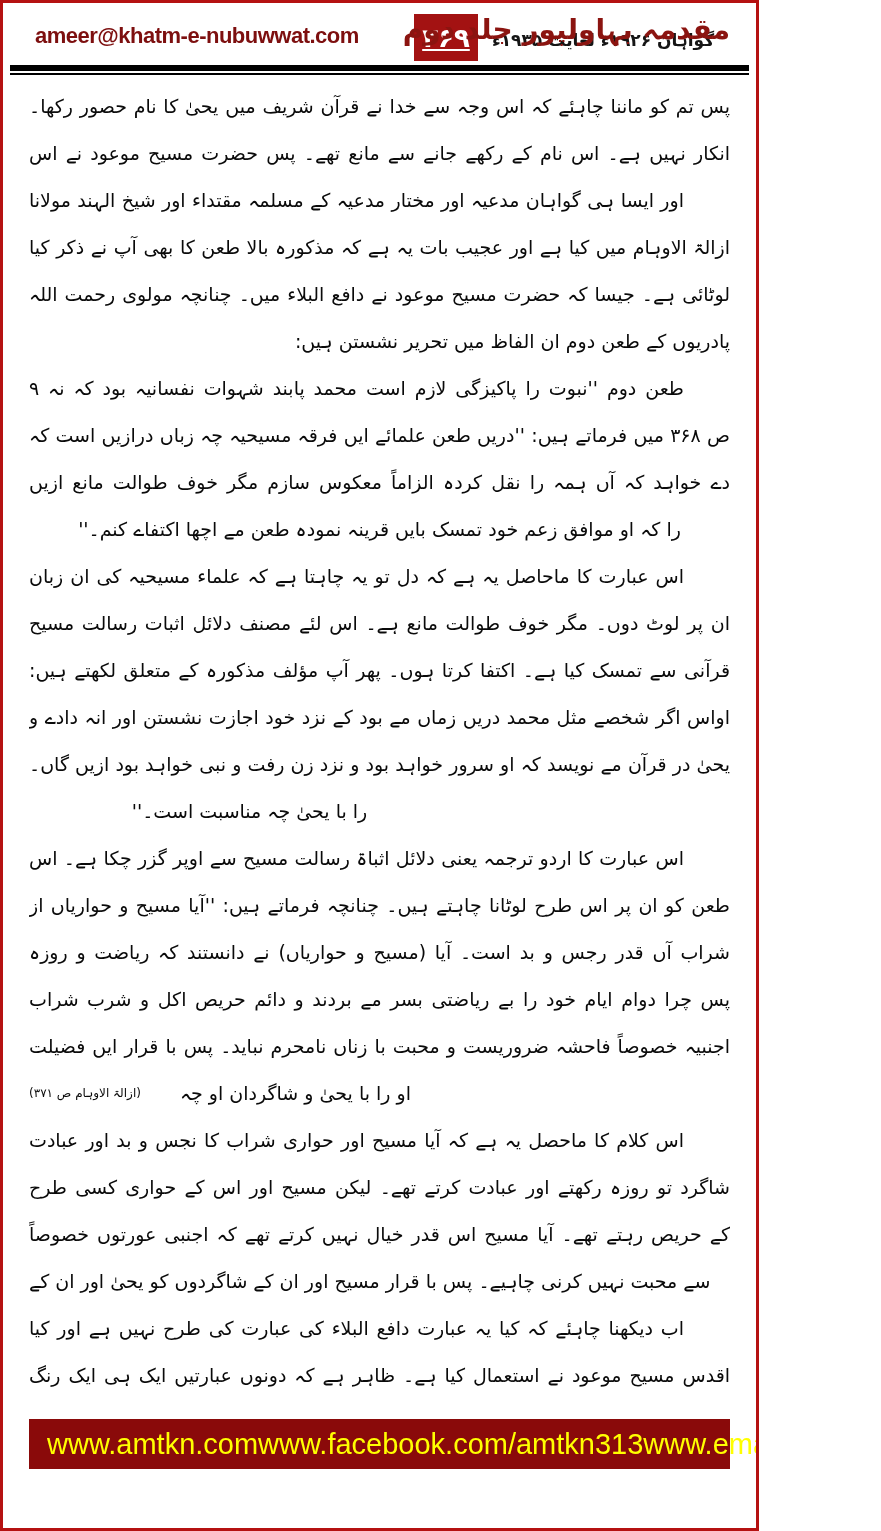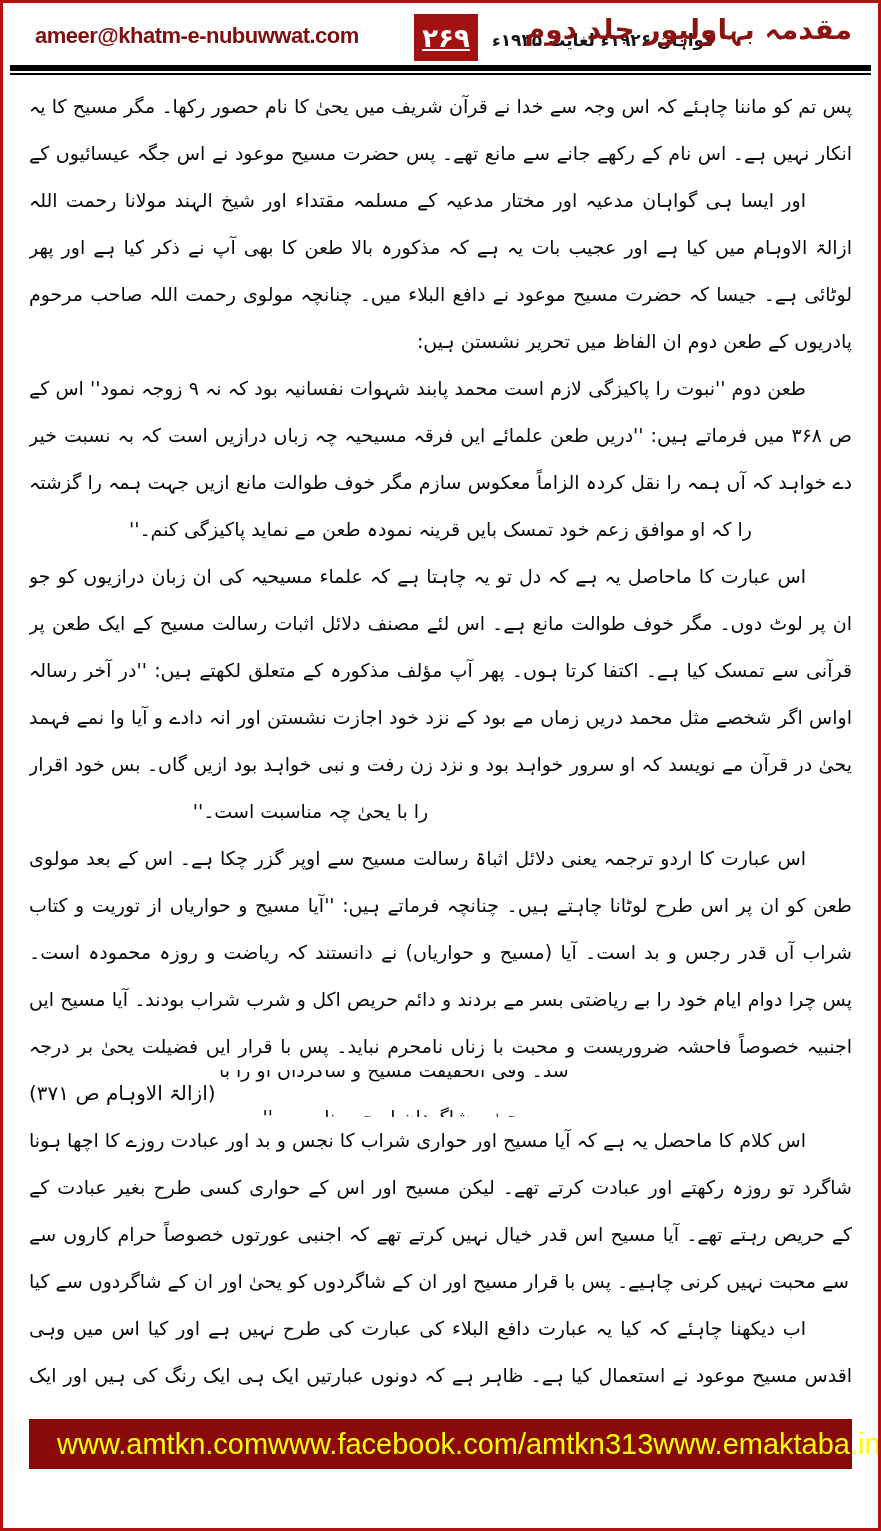--- a/index.html
+++ b/index.html
@@ -1,17 +1,17 @@
 <!DOCTYPE html>
 <html lang="ur"><head>
 <meta charset="utf-8">
 <style>
   html,body{margin:0;padding:0;background:#ffffff;}
   .page{
-    position:relative;width:881px;height:1531px;box-sizing:border-box;
+    position:relative;width:759px;height:1531px;box-sizing:border-box;
     background:#ffffff;border:3px solid #b51111;overflow:hidden;
     font-family:"DejaVu Sans",sans-serif;
   }
   
   .header{position:relative;height:62px;}
   .email{
     position:absolute;left:32px;top:20px;
     font-family:"Liberation Sans",sans-serif;font-weight:700;font-size:22px;
     letter-spacing:-0.5px;color:#7d0f0f;
   }
@@ -39,26 +39,26 @@
     height:47px;line-height:47px;font-size:19px;color:#0a0a0a;
     overflow:hidden;white-space:normal;
   }
   .a-justify{text-align:justify;text-align-last:justify;}
   .a-right{text-align:right;}
   .a-left{text-align:left;}
   .a-center{text-align:center;}
   .shift-left{position:relative;left:-130px;}
   .indent{padding-right:46px;}
   .has-ref{display:flex;direction:ltr;align-items:center;}
-  .line-ref{flex:0 0 auto;direction:rtl;font-size:20px;}
+  .line-ref{flex:0 0 auto;direction:rtl;font-size:12px;}
   .line-main{flex:1 1 auto;direction:rtl;text-align:center;padding-right:280px;}
   
   .footer{
     margin:20px 26px 0;height:50px;background:#8a0a0a;box-sizing:border-box;
-    display:flex;align-items:center;justify-content:space-between;padding:0 28px;
+    display:flex;align-items:center;justify-content:space-between;padding:0 18px;
   }
   .footer span{
     color:#ffff00;font-family:"Liberation Sans",sans-serif;
     font-size:29px;font-weight:400;white-space:nowrap;
   }
 </style>
 </head>
 <body>
 
 <div class="page">
@@ -79,21 +79,21 @@
   <div class="bodytext">
       <div class="line a-justify">پس تم کو ماننا چاہئے کہ اس وجہ سے خدا نے قرآن شریف میں یحیٰ کا نام حصور رکھا۔ مگر مسیح کا یہ نام نہیں رکھا کہ اس قسم کے قصے جن سے تم کو بھی</div>
       <div class="line a-justify">انکار نہیں ہے۔ اس نام کے رکھے جانے سے مانع تھے۔ پس حضرت مسیح موعود نے اس جگہ عیسائیوں کے طرز استدلال کو مدنظر رکھتے ہوئے</div>
       <div class="line a-justify indent">اور ایسا ہی گواہان مدعیہ اور مختار مدعیہ کے مسلمہ مقتداء اور شیخ الہند مولانا رحمت اللہ صاحب مہاجر بیت اللہ مرحوم نے اپنی کتاب</div>
       <div class="line a-justify">ازالۃ الاوہام میں کیا ہے اور عجیب بات یہ ہے کہ مذکورہ بالا طعن کا بھی آپ نے ذکر کیا ہے اور پھر بالکل اسی طرح عیسائیوں کی طعن ان پر</div>
       <div class="line a-justify">لوٹائی ہے۔ جیسا کہ حضرت مسیح موعود نے دافع البلاء میں۔ چنانچہ مولوی رحمت اللہ صاحب مرحوم اپنی کتاب (ازالۃ الاوہام ص ۳۶۰) میں پہلے</div>
       <div class="line a-right">پادریوں کے طعن دوم ان الفاظ میں تحریر نشستن ہیں:</div>
       <div class="line a-justify indent">طعن دوم ''نبوت را پاکیزگی لازم است محمد پابند شہوات نفسانیہ بود کہ نہ ۹ زوجہ نمود'' اس کے بعد اس طعن کا جواب دیتے ہوئے</div>
       <div class="line a-justify">ص ۳۶۸ میں فرماتے ہیں: ''دریں طعن علمائے ایں فرقہ مسیحیہ چہ زباں درازیں است کہ بہ نسبت خیر البشر نکردہ اند اگرچہ دل مے سوزد</div>
       <div class="line a-justify">دے خواہد کہ آں ہمہ را نقل کردہ الزاماً معکوس سازم مگر خوف طوالت مانع ازیں جہت ہمہ را گزشتہ فقط قول صاحب دلائل اثبات رسالت مسیح</div>
-      <div class="line a-center">را کہ او موافق زعم خود تمسک بایں قرینہ نمودہ طعن مے نماید پاکیزگی کنم۔''</div>
+      <div class="line a-center">را کہ او موافق زعم خود تمسک بایں قرینہ نمودہ طعن مے اچھا اکتفاے کنم۔''</div>
       <div class="line a-justify indent">اس عبارت کا ماحاصل یہ ہے کہ دل تو یہ چاہتا ہے کہ علماء مسیحیہ کی ان زبان درازیوں کو جو اس طعن میں انہوں نے کی، نقل کر کے الزاماً</div>
       <div class="line a-justify">ان پر لوٹ دوں۔ مگر خوف طوالت مانع ہے۔ اس لئے مصنف دلائل اثبات رسالت مسیح کے ایک طعن پر جو اس نے اپنے زعم میں آیت</div>
       <div class="line a-justify">قرآنی سے تمسک کیا ہے۔ اکتفا کرتا ہوں۔ پھر آپ مؤلف مذکورہ کے متعلق لکھتے ہیں: ''در آخر رسالہ خود بزبان اردو مے نگارد کہ ترجمہُ</div>
       <div class="line a-justify">اواس اگر شخصے مثل محمد دریں زماں مے بود کے نزد خود اجازت نشستن اور انہ دادے و آیا وا نمے فہمد کہ تجرد کار نیک است وحالانکہ درصفت</div>
       <div class="line a-justify">یحیٰ در قرآن مے نویسد کہ او سرور خواہد بود و نزد زن رفت و نبی خواہد بود ازیں گاں۔ بس خود اقرار دارد بریں کہ یحیٰ از و پاک بود بزرگ محمد</div>
       <div class="line a-center shift-left">را با یحیٰ چہ مناسبت است۔''</div>
       <div class="line a-justify indent">اس عبارت کا اردو ترجمہ یعنی دلائل اثباۃ رسالت مسیح سے اوپر گزر چکا ہے۔ اس کے بعد مولوی رحمت اللہ صاحب ان کے اس</div>
       <div class="line a-justify">طعن کو ان پر اس طرح لوٹانا چاہتے ہیں۔ چنانچہ فرماتے ہیں: ''آیا مسیح و حواریاں از توریت و کتاب القضات واقف نبودند کہ دانستند مے کہ</div>
       <div class="line a-justify">شراب آں قدر رجس و بد است۔ آیا (مسیح و حواریاں) نے دانستند کہ ریاضت و روزہ محمودہ است۔ چنانچہ یحیٰ و شاگردان او بعمل مے آرند۔</div>
       <div class="line a-justify">پس چرا دوام ایام خود را بے ریاضتی بسر مے بردند و دائم حریص اکل و شرب شراب بودند۔ آیا مسیح ایں قدر خیال نے کردند کہ اجتناب از زناں</div>

